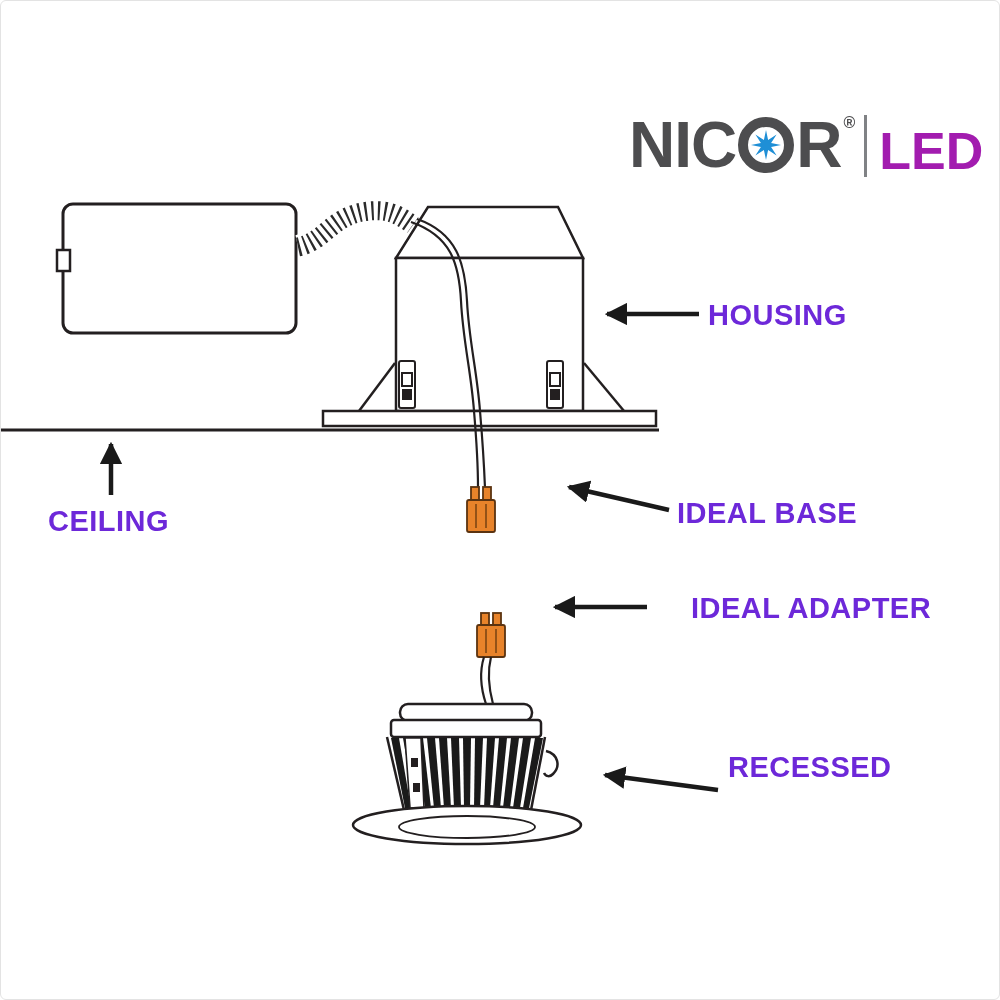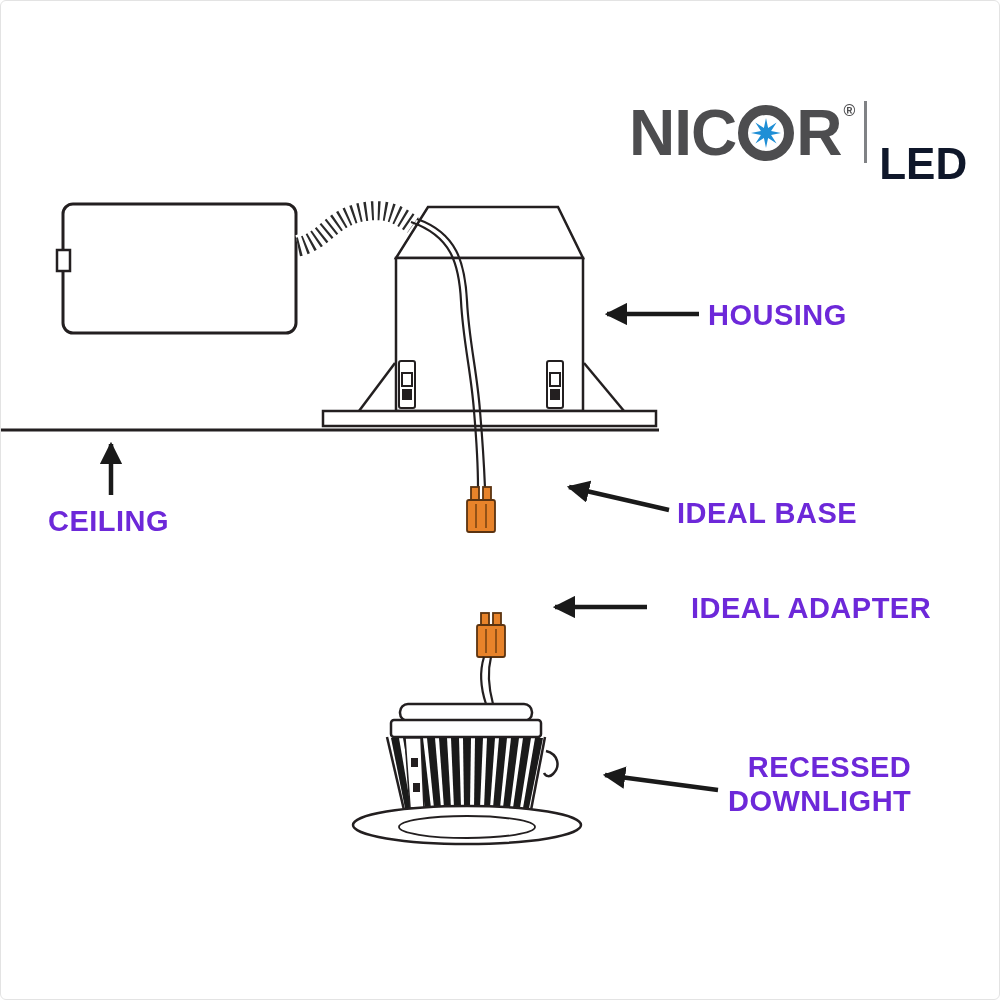--- a/index.html
+++ b/index.html
@@ -2,28 +2,28 @@
 <html><head>
 <meta charset="utf-8">
 <style>
   html,body{margin:0;padding:0;background:#fff;}
   .canvas{
     position:relative;width:1000px;height:1000px;background:#ffffff;
     border:1px solid #e3e3e3;border-radius:6px;box-sizing:border-box;
     font-family:"Liberation Sans", sans-serif;overflow:hidden;
   }
   
-  .logo{position:absolute;left:628px;top:100px;height:76px;display:flex;align-items:flex-start;}
+  .logo{position:absolute;left:628px;top:100px;height:76px;display:flex;align-items:flex-end;}
   .brand{display:flex;align-items:center;color:#4d4d4f;font-weight:700;font-size:64px;letter-spacing:-1px;line-height:1;}
   .brand .seg{display:inline-block;}
   .logo-o{display:inline-flex;align-items:center;justify-content:center;width:36px;height:36px;
     border:10px solid #4d4d4f;border-radius:50%;margin:0 2px;}
   .reg{font-size:16px;font-weight:700;color:#4d4d4f;align-self:flex-start;margin-top:2px;margin-left:2px;}
   .logo-divider{width:3px;height:62px;background:#808285;margin:0 12px 0 10px;}
-  .led{color:#0f172a;font-weight:700;font-size:44px;letter-spacing:0px;line-height:1;margin-top:41px;}
+  .led{color:#a21caf;font-weight:700;font-size:52px;letter-spacing:0px;line-height:1;margin-top:41px;}
   
   .drawing{position:absolute;left:0;top:0;}
   
   .lbl{position:absolute;font-weight:700;font-size:29px;color:#6d28d9;letter-spacing:0.5px;line-height:34px;white-space:nowrap;}
 </style>
 </head>
 <body>
 
 <div class="canvas">
 
@@ -142,16 +142,15 @@
       <line x1="717" y1="789" x2="604" y2="774" marker-end="url(#arrow)"></line>
     </g>
   </svg>
 
   <div class="lbl" style="left:707px;top:297px;">HOUSING</div>
   <div class="lbl" style="left:676px;top:495px;">IDEAL BASE</div>
   <div class="lbl" style="left:47px;top:503px;">CEILING</div>
   <div class="lbl" style="left:690px;top:590px;">IDEAL ADAPTER</div>
   <div class="lbl" style="left:727px;top:749px;text-align:right;">
     <div>RECESSED</div>
-    <div>DOWNLIGHT</div>
   </div>
 
 </div>
 
 </body></html>

